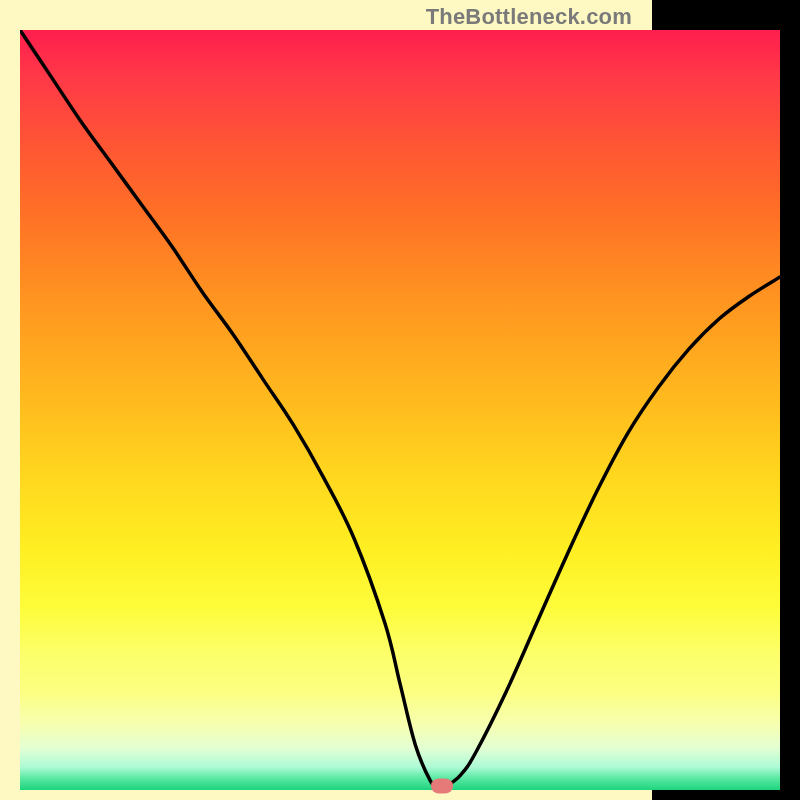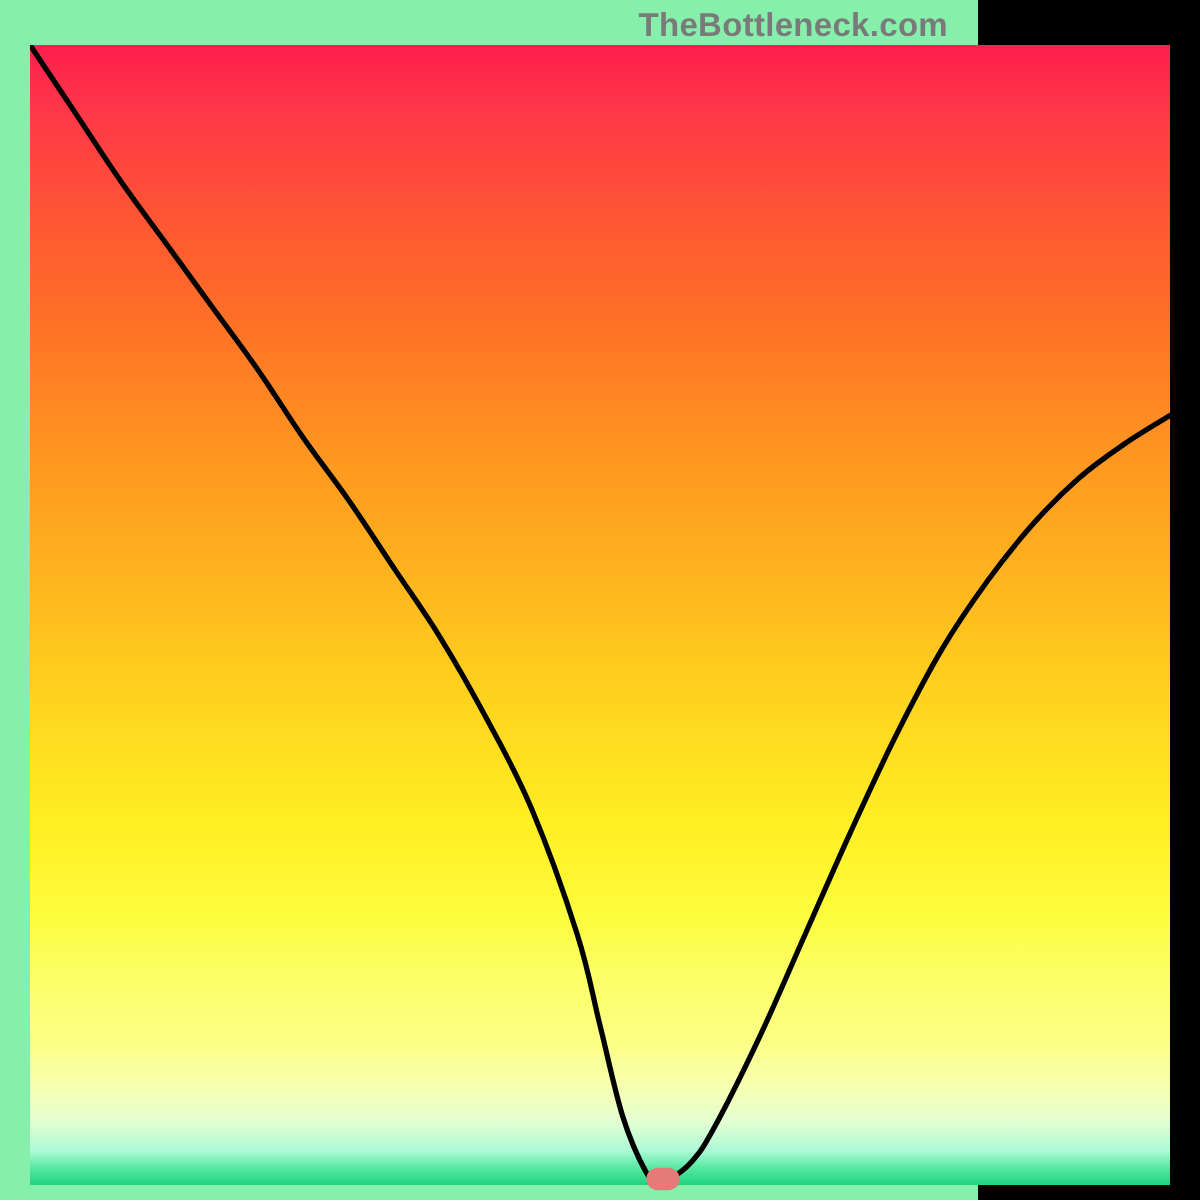--- a/index.html
+++ b/index.html
@@ -7,21 +7,21 @@
     padding: 0;
     width: 800px;
     height: 800px;
     background: #000;
     overflow: hidden;
   }
   .frame {
     position: relative;
     width: 652px;
     height: 800px;
-    background: #86efac;
+    background: #fef9c3;
   }
   .attribution {
     position: absolute;
     top: 4px;
     right: 20px;
     font-family: Arial, Helvetica, sans-serif;
     font-size: 22px;
     font-weight: 600;
     color: #7a7a7a;
     letter-spacing: 0.2px;

